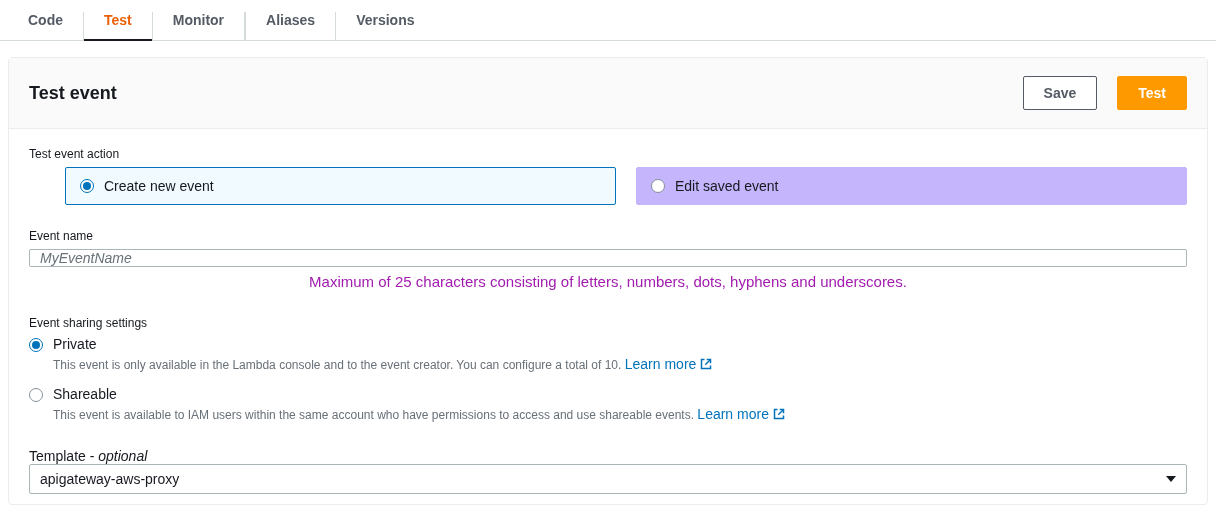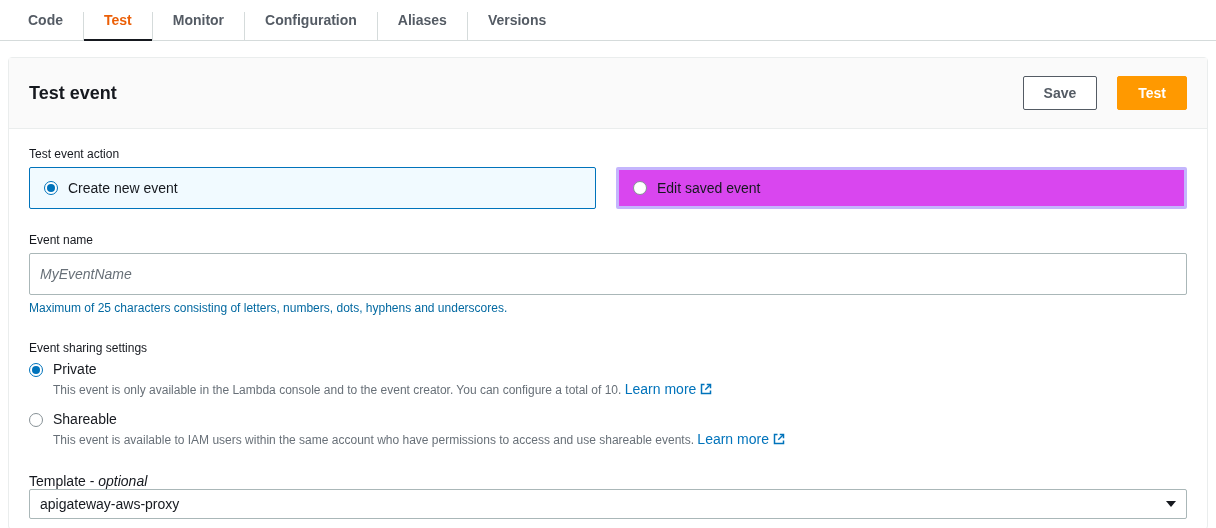--- a/index.html
+++ b/index.html
@@ -87,31 +87,32 @@
   }
   .section-label {
     font-size: 12px;
     color: #16191f;
     margin-bottom: 6px;
   }
   .segmented {
     display: flex;
     gap: 20px;
     margin-bottom: 24px;
+    margin-left: 36px;
   }
   .segmented-option {
     flex: 1;
     display: flex;
     align-items: center;
     gap: 10px;
-    border: 3px solid #c4b5fd;
+    border: 1px solid #c4b5fd;
     border-radius: 2px;
     padding: 10px 14px;
     cursor: pointer;
-    background: #d946ef;
+    background: #c4b5fd;
   }
   .segmented-option.selected {
     border: 1px solid #0073bb;
     background: #f1faff;
   }
   .radio-outer {
     width: 14px;
     height: 14px;
     border-radius: 50%;
     border: 1px solid #879196;
@@ -127,36 +128,37 @@
   .radio-inner {
     width: 8px;
     height: 8px;
     border-radius: 50%;
     background: #0073bb;
     display: none;
   }
   .radio-outer.checked .radio-inner { display: block; }
   .text-input {
     width: 100%;
-    padding: 12px 10px;
+    padding: 0 10px;
     font-size: 14px;
     border: 1px solid #aab7b8;
     border-radius: 2px;
     font-family: inherit;
     color: #16191f;
   }
   .text-input::placeholder {
     font-style: italic;
     color: #687078;
   }
   .helper {
-    font-size: 12px;
-    color: #0369a1;
+    font-size: 15px;
+    color: #a21caf;
     margin-top: 6px;
     margin-bottom: 26px;
+    text-align: center;
   }
   .sharing-option {
     display: flex;
     align-items: flex-start;
     gap: 10px;
     margin-bottom: 14px;
   }
   .sharing-option .radio-outer { margin-top: 2px; }
   .opt-label {
     font-size: 14px;
@@ -213,21 +215,20 @@
 </head>
 <body>
 
 <div class="tabs">
   <div class="tab">Code</div>
   <div class="tab-sep"></div>
   <div class="tab active">Test</div>
   <div class="tab-sep"></div>
   <div class="tab">Monitor</div>
   <div class="tab-sep"></div>
-  <div class="tab">Configuration</div>
   <div class="tab-sep"></div>
   <div class="tab">Aliases</div>
   <div class="tab-sep"></div>
   <div class="tab">Versions</div>
 </div>
 
 <div class="panel">
   <div class="panel-header">
     <div class="panel-title">Test event</div>
     <div class="panel-actions">

